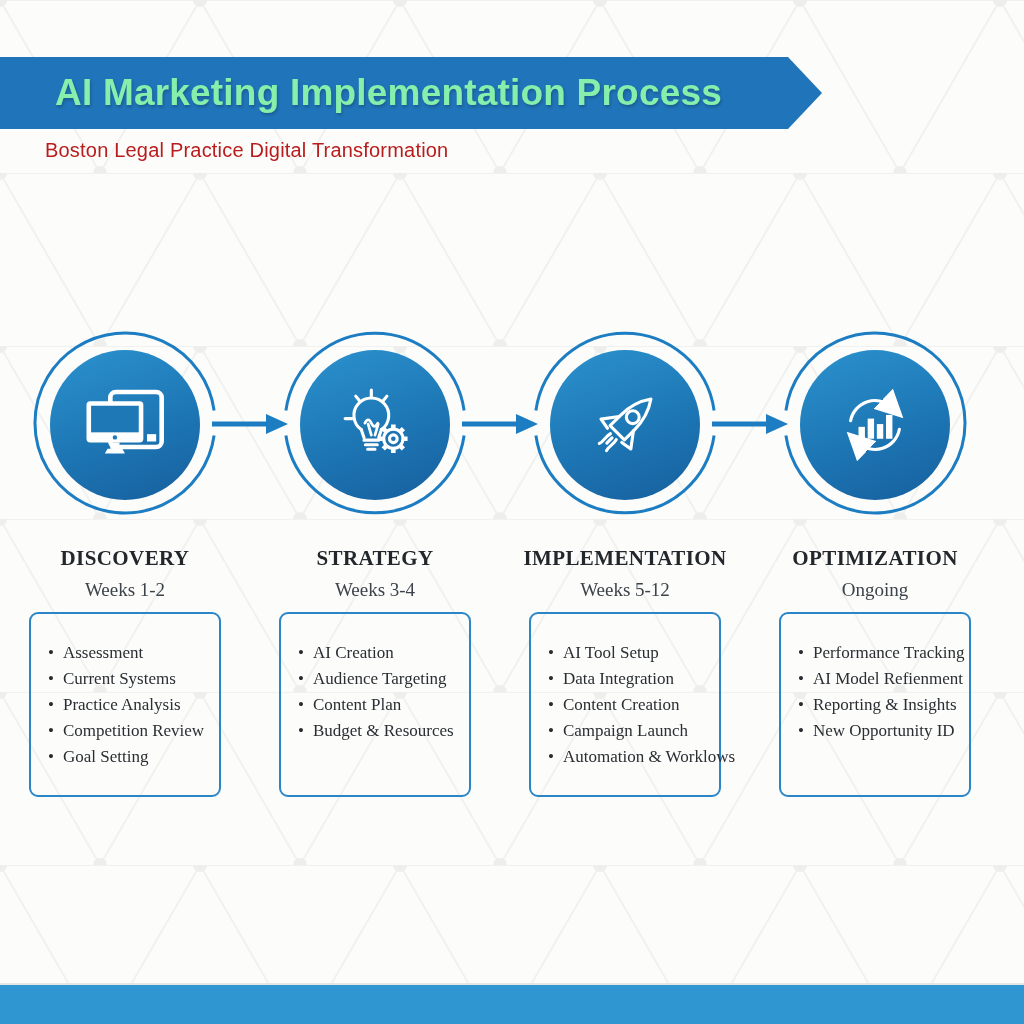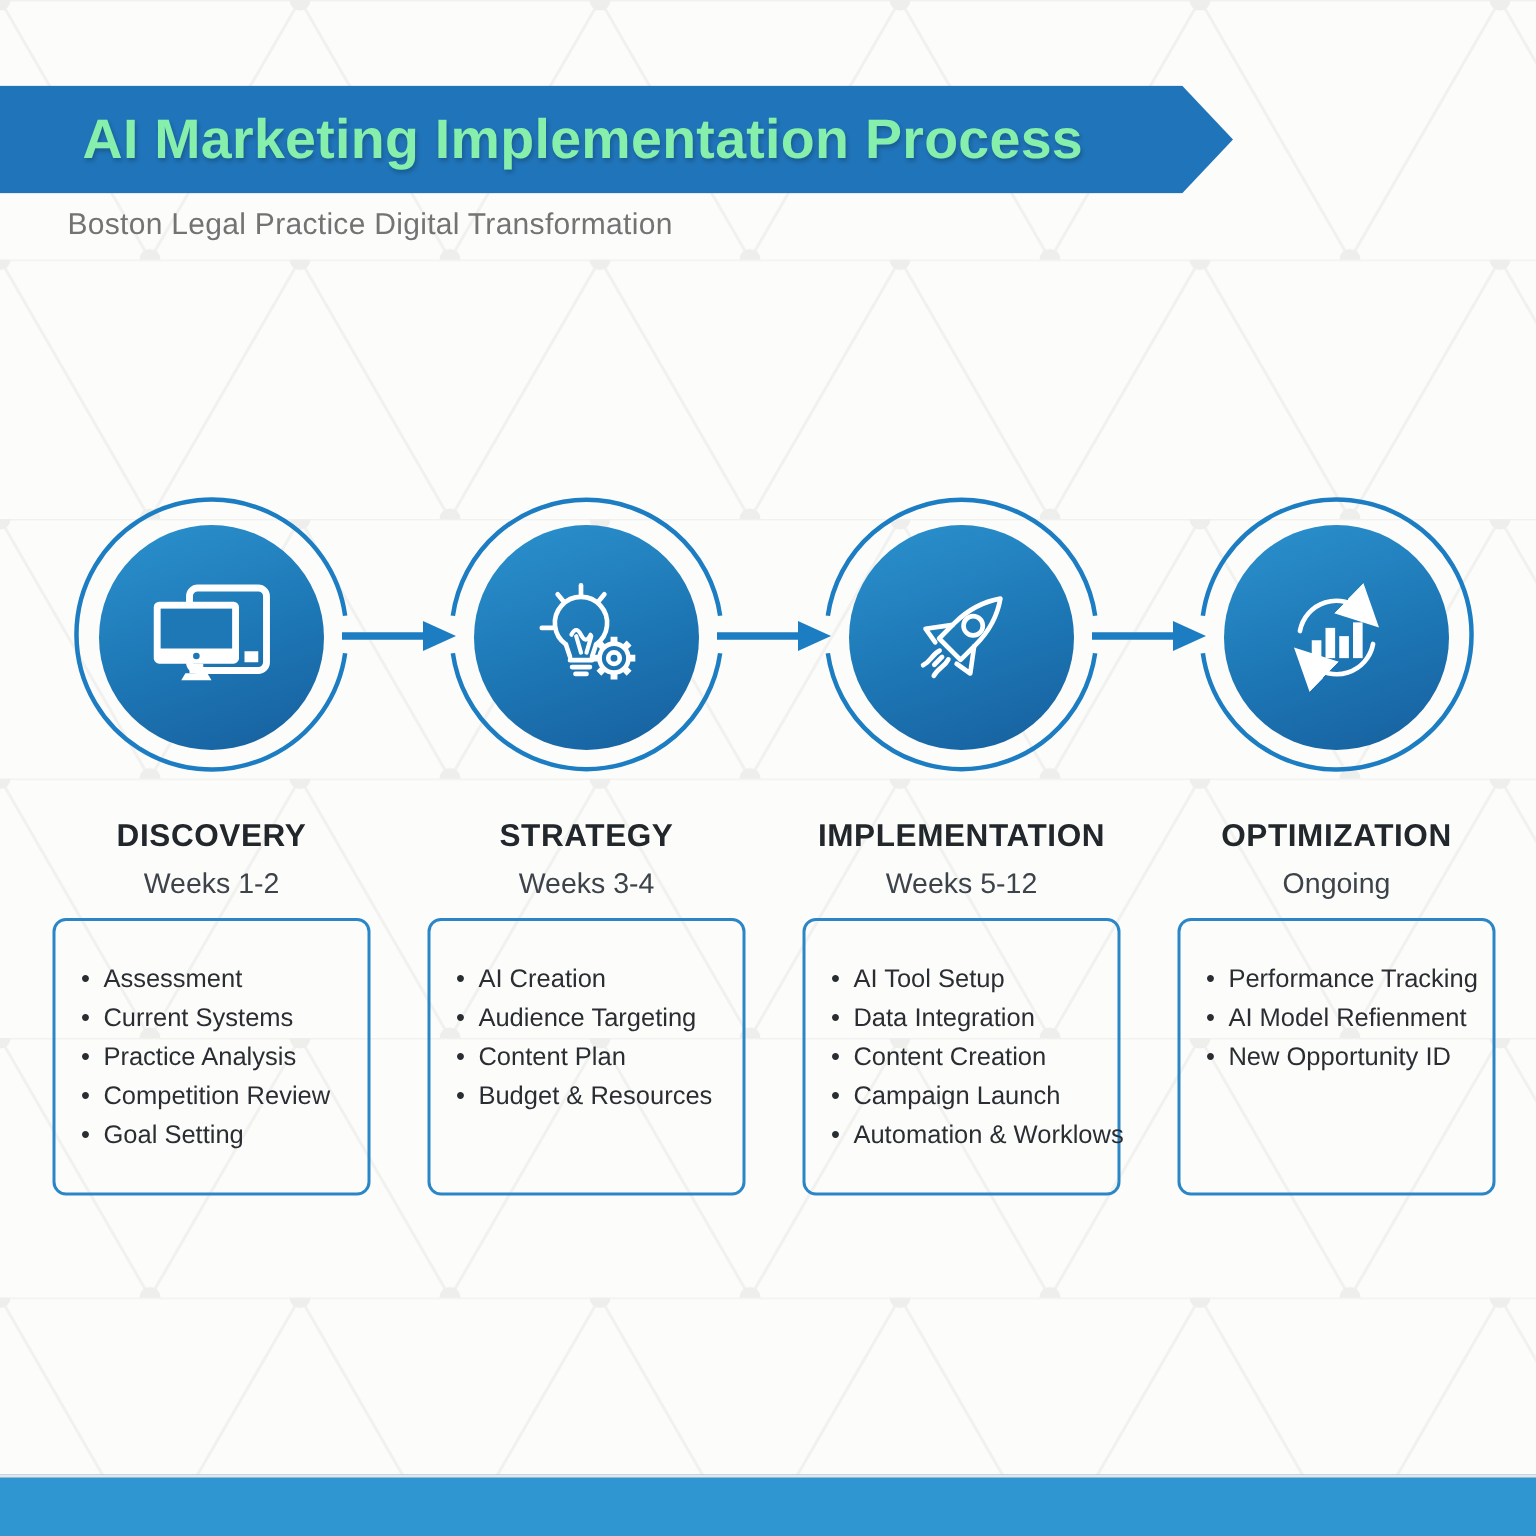--- a/index.html
+++ b/index.html
@@ -17,27 +17,28 @@
     background:var(--banner,#2074b9);
     clip-path:polygon(0 0,calc(100% - 34px) 0,100% 50%,calc(100% - 34px) 100%,0 100%);
     display:flex;align-items:center;
   }
   .banner h1{
     margin:0 0 0 55px;color:#86efac;font-size:37px;font-weight:bold;
     letter-spacing:.2px;text-shadow:1px 2px 3px rgba(0,0,0,.22);white-space:nowrap;
   }
   .subtitle{
     position:absolute;z-index:2;top:139px;left:45px;
-    font-size:20px;color:#737373;letter-spacing:.2px;
+    font-size:20px;color:#b91c1c;letter-spacing:.2px;
   }
 
   
   .stages{
-    position:absolute;z-index:2;top:328px;left:16px;width:1000px;
+    position:absolute;z-index:2;top:328px;left:0;width:1000px;
     display:flex;
+    font-family:Liberation Serif, serif;
   }
   .stage{width:250px;display:flex;flex-direction:column;align-items:center;}
 
   .circle-wrap{position:relative;width:190px;height:190px;}
   .ring{position:absolute;inset:0;}
   .inner-circle{
     position:absolute;left:20px;top:22px;width:150px;height:150px;border-radius:50%;
     background:linear-gradient(160deg,var(--grad-a,#2b92ce) 0%,#1d76b4 55%,var(--grad-b,#175f9e) 100%);
   }
   .stage-icon{
@@ -46,21 +47,21 @@
 
   .stage-name{
     margin-top:28px;font-size:21px;font-weight:bold;color:#22272c;
     letter-spacing:.4px;line-height:24px;text-align:center;
   }
   .stage-weeks{
     margin-top:8px;font-size:19px;color:#3d434a;line-height:24px;text-align:left;
   }
 
   .task-box{
-    margin-top:10px;width:212px;height:185px;box-sizing:border-box;
+    margin-top:10px;width:192px;height:185px;box-sizing:border-box;
     border:2.5px solid var(--accent,#2b86c8);border-radius:9px;
     padding:26px 0 0 17px;overflow:visible;background:transparent;
   }
   .task-box ul{list-style:none;margin:0;padding:0;}
   .task-box li{
     font-size:17px;line-height:26px;color:#2a2e33;white-space:nowrap;
   }
   .task-box li::before{content:"\2022";margin-right:9px;color:#2a2e33;}
   .task-box li.centered{text-align:center;padding-right:17px;}
 
@@ -221,20 +222,21 @@
           <path d="M74.6 52.7 A27 27 0 0 1 29.3 67.1" fill="none" stroke="#ffffff" stroke-width="3.4" stroke-linecap="round" marker-end="url(#arrw)"></path>
         </svg>
       </div>
     </div>
     <div class="stage-name">OPTIMIZATION</div>
     <div class="stage-weeks">Ongoing</div>
     <div class="task-box">
       <ul>
           <li>Performance Tracking</li>
           <li>AI Model Refienment</li>
+          <li>Reporting &amp; Insights</li>
           <li>New Opportunity ID</li>
         </ul>
     </div>
   </div>
 
   <svg class="flow-arrow" style="left:210px" width="80" height="24" viewBox="0 0 80 24">
     <line x1="2" y1="12" x2="58" y2="12" stroke="#1c7dc2" stroke-width="5"></line>
     <polygon points="56,2 78,12 56,22" fill="#1c7dc2"></polygon>
   </svg>
   <svg class="flow-arrow" style="left:460px" width="80" height="24" viewBox="0 0 80 24">

